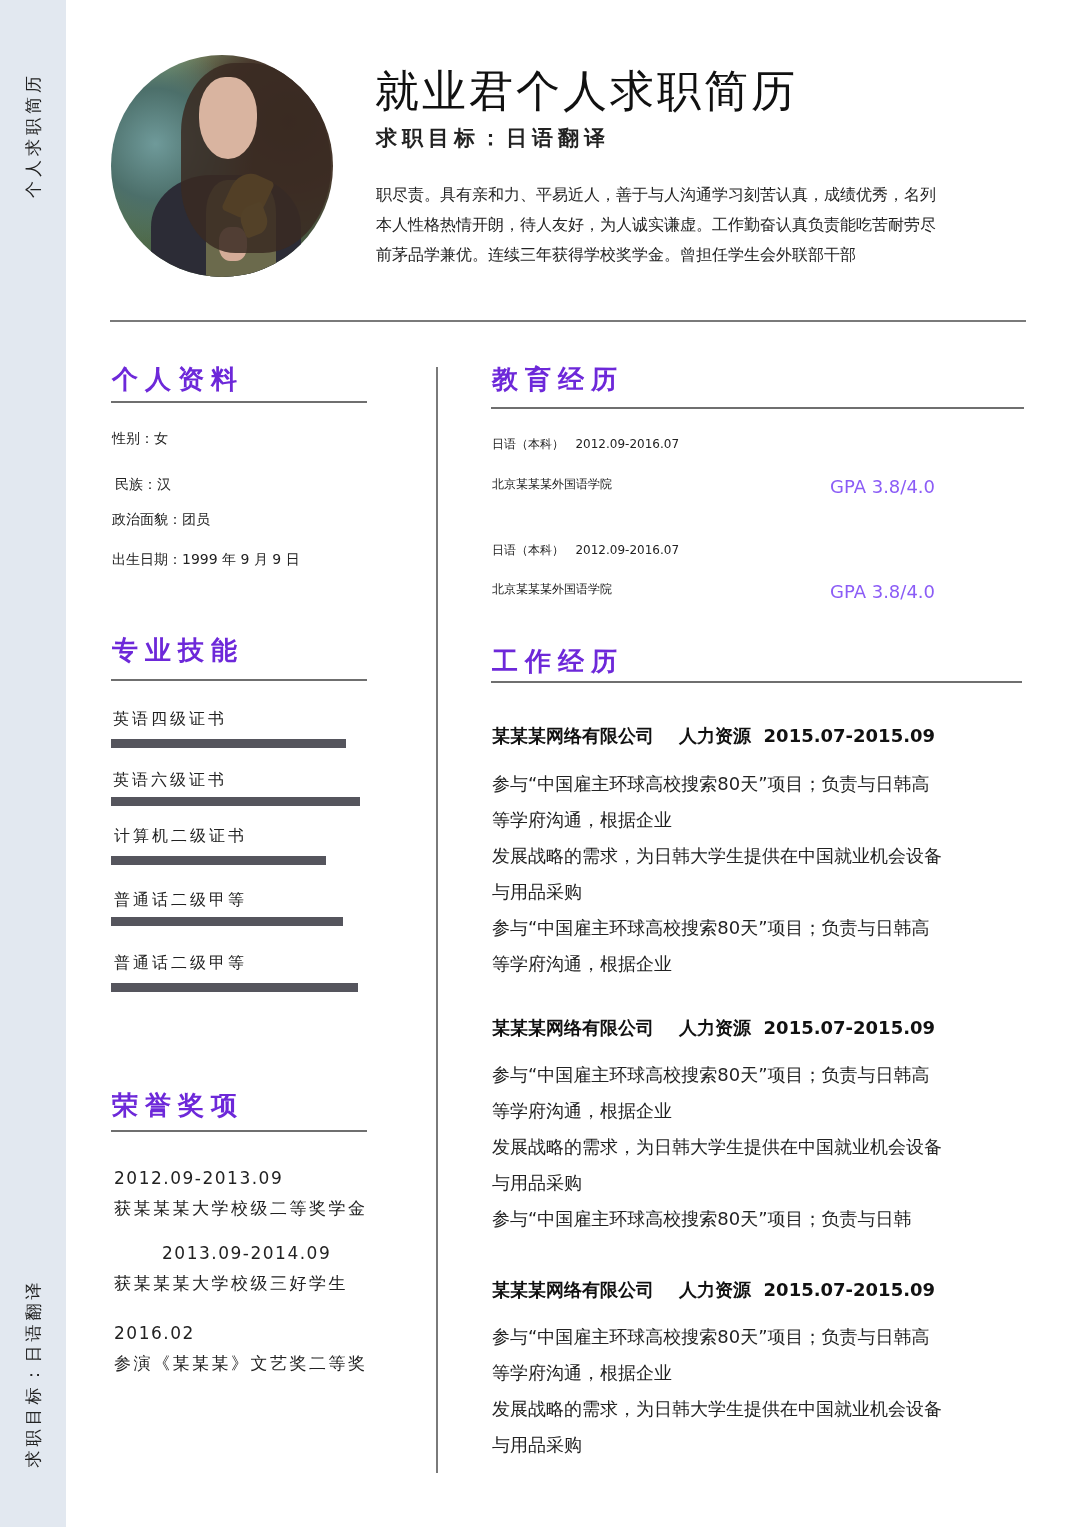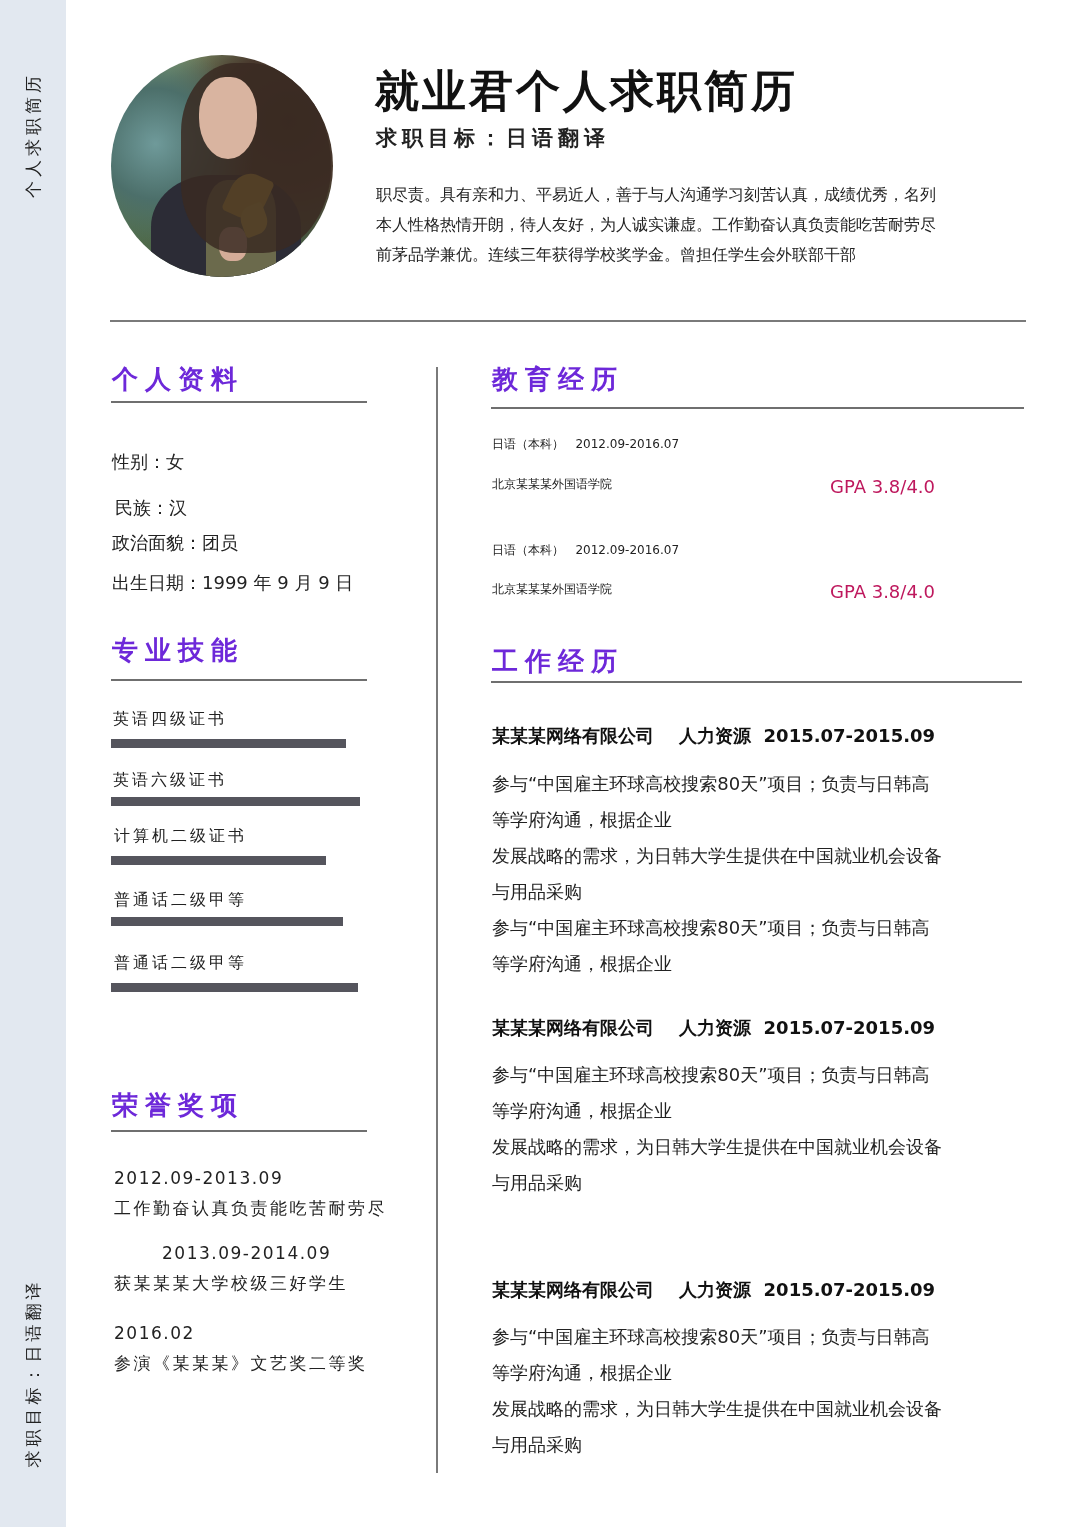--- a/index.html
+++ b/index.html
@@ -18,40 +18,40 @@
     .avatar .face { position: absolute; left: 88px; top: 22px; width: 58px; height: 82px; border-radius: 45% 45% 50% 50%; background: #d9b4a0; }
     .avatar .hair { position: absolute; left: 70px; top: 8px; width: 150px; height: 190px; border-radius: 40% 60% 50% 40%; background: #3a2a22; opacity: .85; }
     .avatar .body { position: absolute; left: 40px; top: 120px; width: 150px; height: 130px; border-radius: 40% 40% 0 0; background: #2c2c36; }
     .avatar .top { position: absolute; left: 95px; top: 125px; width: 70px; height: 110px; border-radius: 30% 30% 0 0; background: #6b6a4c; }
     .avatar .leaf { position: absolute; left: 118px; top: 118px; width: 38px; height: 46px; border-radius: 50% 10% 50% 10%; background: #d9b63c; transform: rotate(25deg); }
     .avatar .leaf2 { position: absolute; left: 130px; top: 150px; width: 26px; height: 30px; border-radius: 50% 10% 50% 10%; background: #e0c34a; transform: rotate(-20deg); }
     .avatar .hand { position: absolute; left: 108px; top: 172px; width: 28px; height: 34px; border-radius: 40%; background: #d5ac98; }
     .avatar .face, .avatar .hair { z-index: 2; }
     .avatar .face { z-index: 3; }
 
-    .title { position: absolute; left: 375px; top: 62px; font-size: 44px; font-weight: bold; color: #111; letter-spacing: 3px; }
+    .title { position: absolute; left: 375px; top: 62px; font-size: 44px; font-weight: normal; color: #111; letter-spacing: 3px; }
     .subtitle { position: absolute; left: 376px; top: 124px; font-size: 21px; color: #222; letter-spacing: 5px; font-weight: bold; }
     .intro { position: absolute; left: 376px; top: 180px; width: 650px; font-size: 16px; line-height: 30px; color: #222; }
 
     .hrule { position: absolute; left: 110px; top: 320px; width: 916px; height: 2px; background: #7a7a7a; }
     .vrule { position: absolute; left: 436px; top: 367px; width: 2px; height: 1106px; background: #7a7a7a; }
 
     .sec-title { position: absolute; font-size: 26px; font-weight: bold; color: #6d28d9; letter-spacing: 7px; }
     .sec-line { position: absolute; height: 2px; background: #6f6f6f; }
 
-    .info-item { position: absolute; left: 112px; font-size: 18px; color: #222; margin-top: 20px; }
+    .info-item { position: absolute; left: 112px; font-size: 14px; color: #222; }
 
     .skill-label { position: absolute; left: 113px; font-size: 16px; color: #222; letter-spacing: 3px; }
     .skill-bar { position: absolute; left: 111px; height: 9px; background: #55555d; }
 
     .award-date { position: absolute; left: 114px; font-size: 17px; color: #222; letter-spacing: 1.5px; }
     .award-desc { position: absolute; left: 114px; font-size: 17px; color: #222; letter-spacing: 2.5px; }
 
     .edu-line { position: absolute; left: 492px; font-size: 12px; color: #222; }
-    .edu-gpa { position: absolute; left: 830px; font-size: 18px; color: #be185d; }
+    .edu-gpa { position: absolute; left: 830px; font-size: 18px; color: #8b5cf6; }
 
     .job-head { position: absolute; left: 492px; font-size: 18px; font-weight: bold; color: #111; white-space: pre; }
     .job-body { position: absolute; left: 492px; width: 520px; font-size: 18px; line-height: 36px; color: #222; }
     .job-body div { white-space: nowrap; }
   </style>
 </head>
 <body>
 
 <div class="sidebar">
   <div class="side-text side-top">个人求职简历</div>
@@ -95,21 +95,21 @@
 <div class="skill-label" style="top:826px; left:114px;">计算机二级证书</div>
 <div class="skill-bar" style="top:856px; width:215px;"></div>
 <div class="skill-label" style="top:890px; left:114px;">普通话二级甲等</div>
 <div class="skill-bar" style="top:917px; width:232px;"></div>
 <div class="skill-label" style="top:953px; left:114px;">普通话二级甲等</div>
 <div class="skill-bar" style="top:983px; width:247px;"></div>
 
 <div class="sec-title" style="left:112px; top:1088px;">荣誉奖项</div>
 <div class="sec-line" style="left:111px; top:1130px; width:256px;"></div>
 <div class="award-date" style="top:1168px;">2012.09-2013.09</div>
-<div class="award-desc" style="top:1197px;">工作勤奋认真负责能吃苦耐劳尽</div>
+<div class="award-desc" style="top:1197px;">获某某某大学校级二等奖学金</div>
 <div class="award-date" style="top:1243px;margin-left:48px;">2013.09-2014.09</div>
 <div class="award-desc" style="top:1272px;">获某某某大学校级三好学生</div>
 <div class="award-date" style="top:1323px;">2016.02</div>
 <div class="award-desc" style="top:1352px;">参演《某某某》文艺奖二等奖</div>
 
 <div class="sec-title" style="left:492px; top:362px;text-align:right;">教育经历</div>
 <div class="sec-line" style="left:491px; top:407px; width:533px;"></div>
 <div class="edu-line" style="top:436px; white-space:pre;">日语（本科）   2012.09-2016.07</div>
 <div class="edu-line" style="top:476px;">北京某某某外国语学院</div>
 <div class="edu-gpa" style="top:476px;">GPA 3.8/4.0</div>
@@ -129,20 +129,21 @@
   <div>参与“中国雇主环球高校搜索80天”项目；负责与日韩高</div>
   <div>等学府沟通，根据企业</div>
 </div>
 
 <div class="job-head" style="top:1016px;">某某某网络有限公司    人力资源  2015.07-2015.09</div>
 <div class="job-body" style="top:1057px;">
   <div>参与“中国雇主环球高校搜索80天”项目；负责与日韩高</div>
   <div>等学府沟通，根据企业</div>
   <div>发展战略的需求，为日韩大学生提供在中国就业机会设备</div>
   <div>与用品采购</div>
+  <div>参与“中国雇主环球高校搜索80天”项目；负责与日韩</div>
 </div>
 
 <div class="job-head" style="top:1278px;">某某某网络有限公司    人力资源  2015.07-2015.09</div>
 <div class="job-body" style="top:1319px;">
   <div>参与“中国雇主环球高校搜索80天”项目；负责与日韩高</div>
   <div>等学府沟通，根据企业</div>
   <div>发展战略的需求，为日韩大学生提供在中国就业机会设备</div>
   <div>与用品采购</div>
 </div>
 

